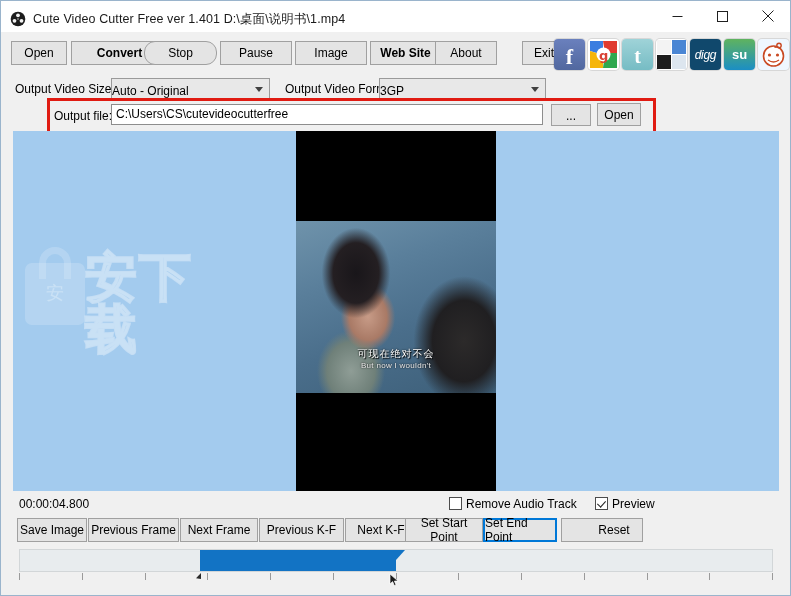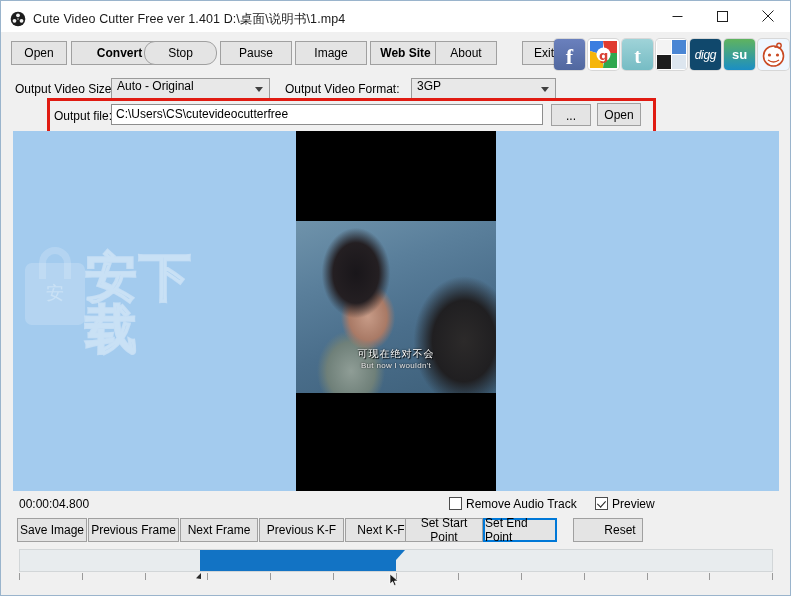--- a/index.html
+++ b/index.html
@@ -108,23 +108,22 @@
     position: absolute;
     font-size: 12px; color: #000;
     white-space: nowrap;
   }
   .combo {
     position: absolute;
     height: 21px;
     background: #e8e8e8;
     border: 1px solid #9a9a9a;
     box-sizing: border-box;
-    display: flex; align-items: flex-start;
+    display: flex; align-items: flex-end;
     font-size: 12px;
-    padding-left: 5px;
     color: #000;
   }
   .combo .arrow {
     position: absolute; right: 6px; top: 50%;
     margin-top: -2px;
     width: 0; height: 0;
     border-left: 4px solid transparent;
     border-right: 4px solid transparent;
     border-top: 5px solid #404040;
   }
@@ -428,21 +427,21 @@
     </div>
   </div>
 
   <div class="opt-label" style="left:14px;top:81px;">Output Video Size:</div>
   <div class="combo" style="left:110px;top:77px;width:159px;">
     <span>Auto - Original</span>
     <span class="arrow"></span>
   </div>
 
   <div class="opt-label" style="left:284px;top:81px;">Output Video Format:</div>
-  <div class="combo" style="left:410px;top:77px;width:145px;">
+  <div class="combo" style="left:378px;top:77px;width:167px;">
     <span>3GP</span>
     <span class="arrow"></span>
   </div>
 
   <div class="outfile-label">Output file:</div>
   <div class="outfile-input" placeholder="">C:\Users\CS\cutevideocutterfree</div>
   <div class="dotsbtn">...</div>
   <div class="openbtn2">Open</div>
   <div class="redbox"></div>
 
@@ -472,21 +471,21 @@
     <span>Preview</span>
   </div>
 
   <div class="bbtn" style="left:16px;width:70px;">Save Image</div>
   <div class="bbtn" style="left:87px;width:91px;">Previous Frame</div>
   <div class="bbtn" style="left:179px;width:78px;">Next Frame</div>
   <div class="bbtn" style="left:258px;width:85px;">Previous K-F</div>
   <div class="bbtn" style="left:344px;width:72px;">Next K-F</div>
   <div class="bbtn" style="left:404px;width:78px;text-align:center;">Set  Start Point</div>
   <div class="bbtn focused" style="left:482px;width:74px;">Set  End Point</div>
-  <div class="bbtn" style="left:572px;width:70px;padding-left:24px;">Reset</div>
+  <div class="bbtn" style="left:560px;width:82px;padding-left:24px;">Reset</div>
 
   <div class="tl-track"></div>
   <div class="tl-sel" id="tl-sel" style="left: 198.96px; width: 196.04px; background: rgb(18, 115, 196);"></div>
   <div class="tl-pointer" id="tl-pointer" style="left: 395px; top: 549px; border-left-color: rgb(18, 115, 196);"></div>
   <div class="tl-ticks" id="tl-ticks">
       <div class="tick" style="left: 0px;"></div>
       <div class="tick" style="left: 63px;"></div>
       <div class="tick" style="left: 126px;"></div>
       <div class="tick" style="left: 188px;"></div>
       <div class="tick" style="left: 251px;"></div>

